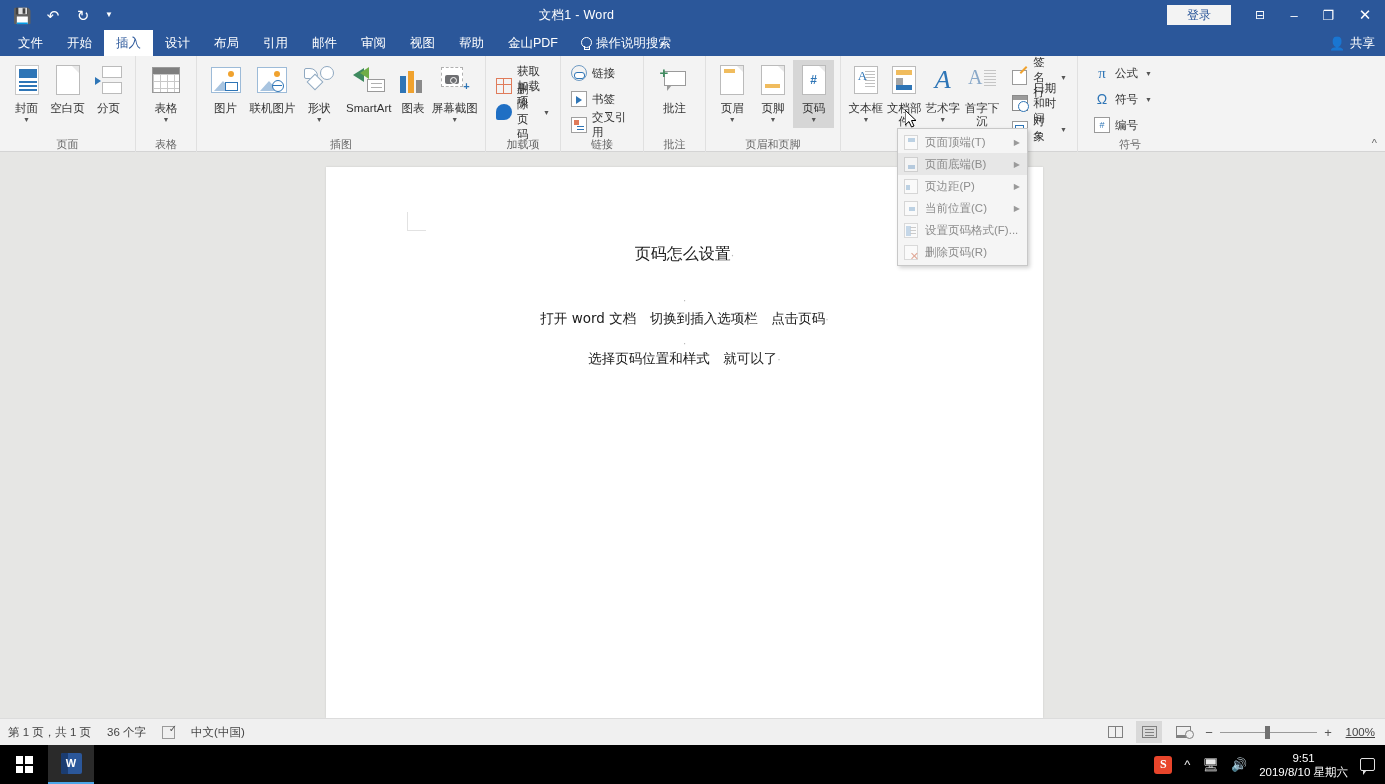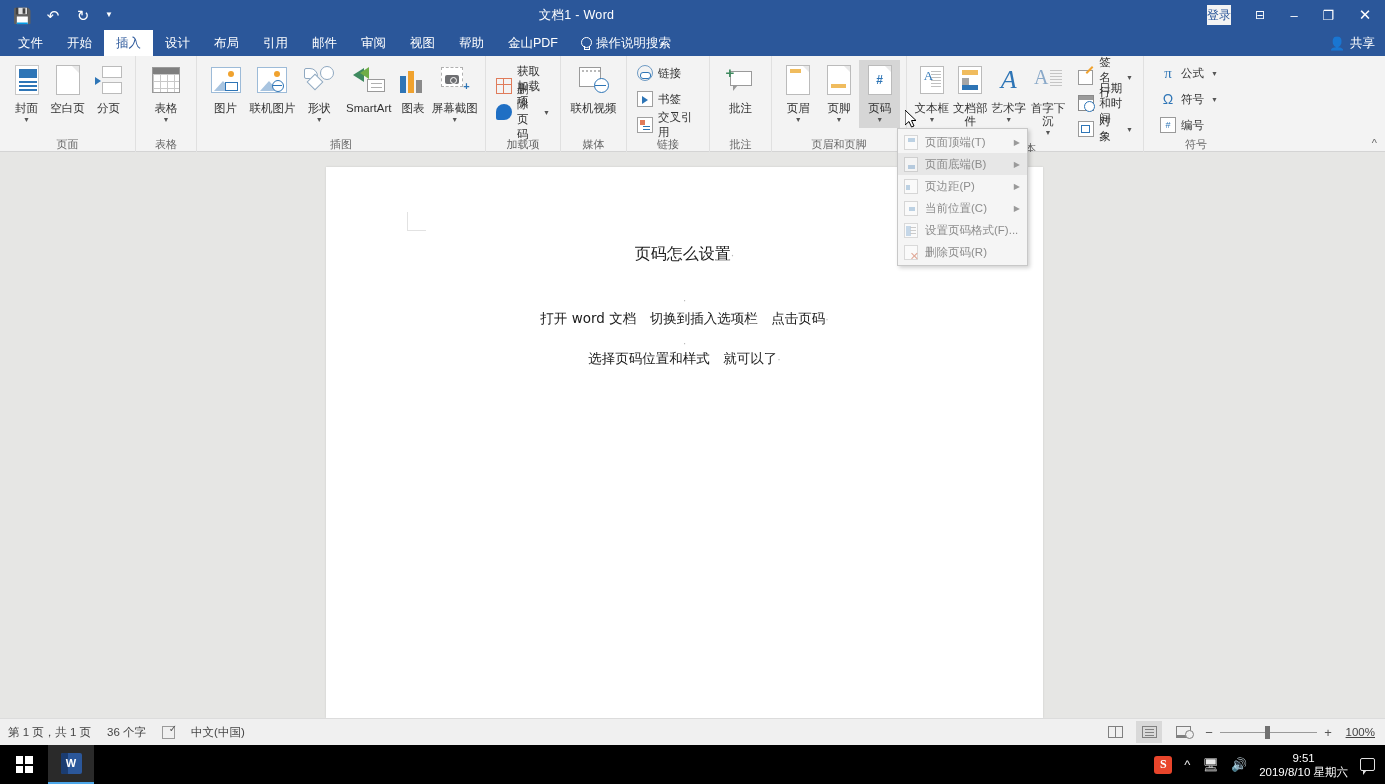--- a/index.html
+++ b/index.html
@@ -23,21 +23,21 @@
   }
   .qat .qbtn.small { width: 22px; font-size: 8px; }
   .win-title {
     position: absolute; left: 0; top: 0; width: 1153px; height: 30px;
     display: flex; align-items: center; justify-content: center;
     font-size: 12.5px; color: #fff; letter-spacing: .3px;
   }
   .title-right { position: absolute; right: 0; top: 0; height: 30px; display: flex; align-items: center; }
   .signin-btn {
     background: #f3f3f3; color: #2b579a; font-size: 12px;
-    padding: 2px 0; margin-right: 12px; line-height: 16px;
+    padding: 2px 20px; margin-right: 12px; line-height: 16px;
   }
   .win-ctrl {
     width: 34px; height: 30px; display: flex; align-items: center; justify-content: center;
     font-size: 13px; color: #fff;
   }
   .win-ctrl.ribbon-opt { font-size: 12px; }
   .win-ctrl.close { width: 40px; font-size: 15px; }
 
   
   .tabsrow {
@@ -541,34 +541,20 @@
           </div>
           <div class="smallbtn">
             <span class="sico sico-addin-my"></span>
             <span>删除页码</span>
             <span class="caret-inline">▼</span>
           </div>
         </div>
         <div class="group-label">加载项</div>
       </div>
 
-      <div class="group" style="width:66px">
-        <div class="group-body" style="justify-content:center">
-          <div class="bigbtn" style="width:56px">
-            <span class="icon-box">
-              <span class="ico ico-video">
-                  <span class="film"></span>
-                  <span class="gl"></span>
-                </span>
-            </span>
-            <span class="lbl">联机视频</span>
-          </div>
-        </div>
-        <div class="group-label">媒体</div>
-      </div>
 
       <div class="group" style="width:83px">
         <div class="group-body smallrow" style="justify-content:flex-start">
           <div class="smallbtn">
             <span class="sico sico-link"></span>
             <span>链接</span>
           </div>
           <div class="smallbtn">
             <span class="sico sico-bookmark"></span>
             <span>书签</span>

